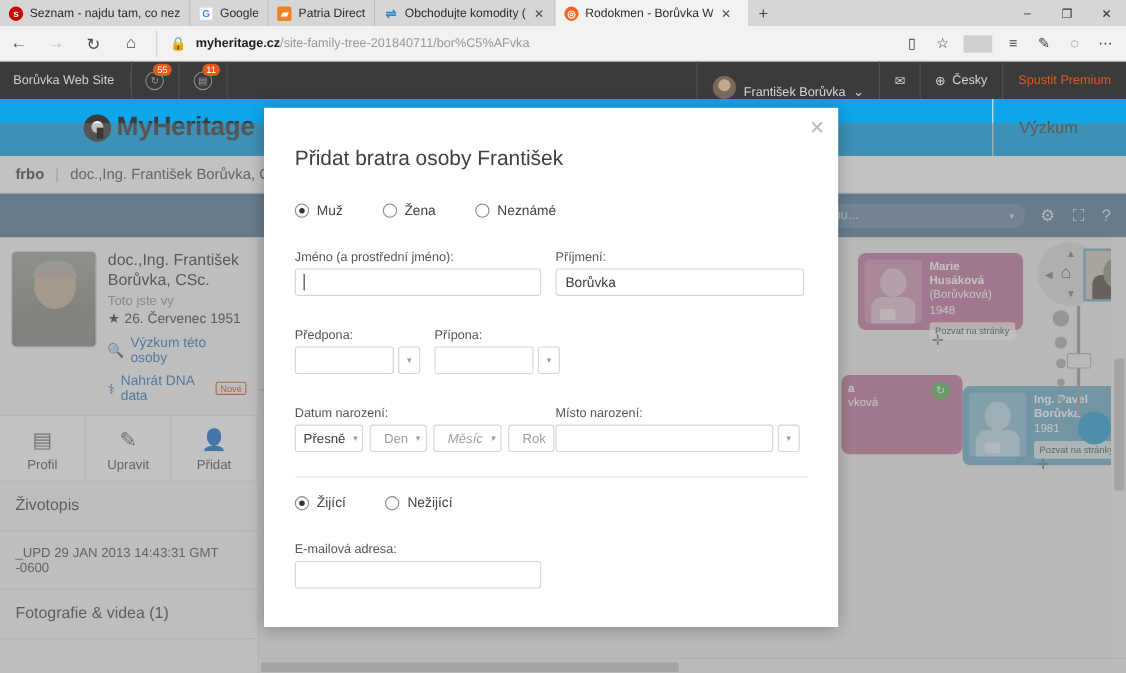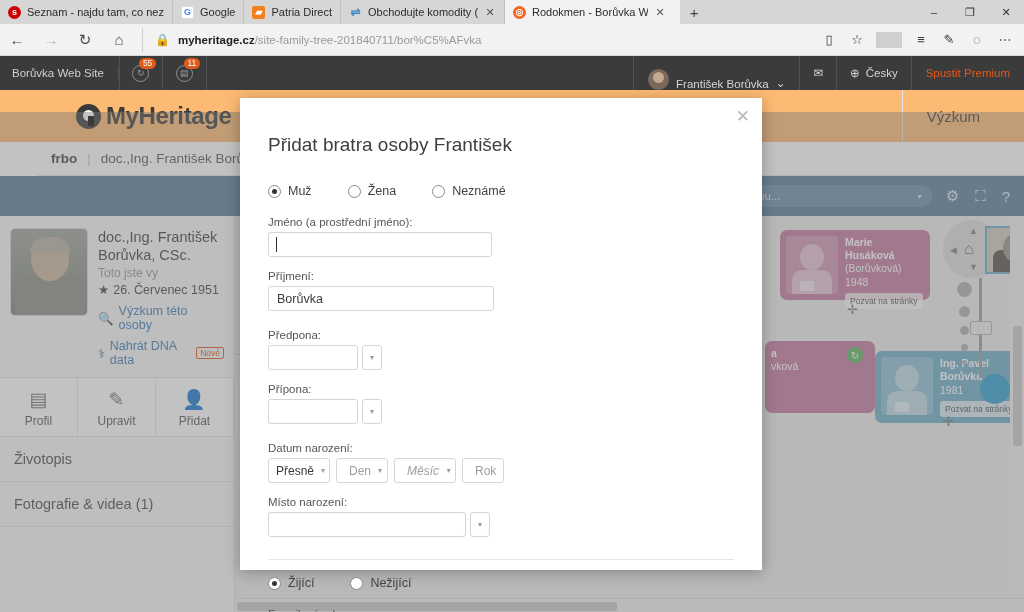--- a/index.html
+++ b/index.html
@@ -82,40 +82,40 @@
     position: absolute; top: 2px; right: 6px; background: #e05a1c; color: #fff;
     border-radius: 8px; font-size: 8.5px; padding: 0px 3.5px; line-height: 11px; min-width: 13px; text-align:center;
   }
   .topbar-right { margin-left: auto; display: flex; align-items: center; height: 34px; }
   .tb-user { display:flex; align-items:flex-end; gap:7px; padding: 0 14px; height: 34px; border-left:1px solid #505050;}
   .tb-avatar { width: 21px; height: 21px; border-radius: 50%; background: #7a6a5c; overflow:hidden; position:relative;}
   .tb-avatar::after{content:"";position:absolute;left:5px;top:3px;width:11px;height:11px;border-radius:50%;background:#c3a98f;}
   .tb-item { padding: 0 13px; height: 34px; display:flex; align-items:center; gap:6px; border-left: 1px solid #505050;}
   .tb-premium { color: #e05a1c; padding: 0 14px; }
 
-  .mh-logobar { height: 52px; background: #fdba74; display:flex; align-items:center; }
+  .mh-logobar { height: 52px; background: #0ea5e9; display:flex; align-items:center; }
   .mh-logo { margin-left: 76px; display:flex; align-items:center; gap:5px; }
   .mh-logo .mark {
     width: 25px; height: 25px; border-radius: 50%; background: #3a3a3a; position: relative;
   }
   .mh-logo .mark::after{
     content:""; position:absolute; left:7px; top:6px; width:11px;height:11px;
     border-radius:50%; background:#fff;
   }
   .mh-logo .mark::before{
     content:""; position:absolute; left:12px; top:12px; width:6px;height:10px;
     background:#3a3a3a; z-index:2;
   }
   .mh-logo .word { font-size: 24px; font-weight: bold; color: #3b3b3b; letter-spacing:-0.4px;}
   .mh-nav { margin-left: auto; display:flex; align-items:center; height:52px; padding-right: 20px;}
   .mh-nav a { padding: 0 24px; font-size: 15px; color: #444; text-decoration:none; height:52px; display:flex;align-items:center;
               border-left:1px solid #e6e6e6;}
 
   .mh-breadcrumb { height: 34px; display:flex; align-items:center; padding-left: 14px;
-                   font-size: 13.5px; color: #555; gap: 10px; background:#fff; border-bottom:1px solid #e8e8e8;margin-left:37px;}
+                   font-size: 13.5px; color: #555; gap: 10px; background:#fff; border-bottom:1px solid #e8e8e8;}
   .mh-breadcrumb .sep { color: #c2c2c2; }
   .mh-breadcrumb .crumb-main { font-weight: bold; color: #444;}
 
   .mh-bluebar { height: 40px; background: #5a7e9c; display:flex; align-items:center; }
   .mh-bluebar .spacer { flex: 1; }
   .search-pill {
     width: 215px; height: 22px; border-radius: 11px; background: #6e8fa9;
     display:flex; align-items:center; padding: 0 10px; font-size: 11.5px; color:#d7e3ec;
   }
   .search-pill .caret { margin-left:auto; font-size:8px; }
@@ -190,21 +190,21 @@
   .rad { display:flex; align-items:center; gap:7px; font-size: 12.5px; color:#444; }
   .rad + .rad { margin-left: 36px; }
   .radio-dot {
     width: 13px; height: 13px; border-radius:50%; border: 1px solid #8a8a8a; background:#fff;
     position:relative; flex:none;
   }
   .radio-dot.sel::after {
     content:""; position:absolute; left:3px; top:3px; width:5px;height:5px;border-radius:50%;background:#333;
   }
   .fld-label { font-size: 11.5px; color: #565656; margin-bottom: 4px; }
-  .fld-row { display:flex; margin-top: 18px; gap: 13px; flex-direction: column; }
+  .fld-row { display:flex; margin-top: 30px; gap: 13px; }
   .col-l { width: 224px; }
   .col-r { width: 226px; }
   .txt {
     width: 100%; height: 25px; border: 1px solid #d5d5d5; border-radius: 3px;
     font-size: 12.5px; color: #3b3b3b; padding: 0 8px; background:#fff;
     font-family: "Liberation Sans", sans-serif;
   }
   .txt::placeholder { color:#bdbdbd; }
   .caret-bar { position:absolute; left: 8px; top: 5px; width:1px; height: 15px; background:#333; }
   .combo { display:flex; align-items:stretch; }
@@ -386,20 +386,21 @@
           <div class="action-item">
             <span class="ai">✎</span>
             <span>Upravit</span>
           </div>
           <div class="action-item">
             <span class="ai">👤</span>
             <span>Přidat</span>
           </div>
         </div>
         <div class="sec-head">Životopis</div>
+        <div class="sec-body">_UPD 29 JAN 2013 14:43:31 GMT -0600</div>
         <div class="sec-head">Fotografie &amp; videa (1)</div>
       </div>
 
       <div class="tree-area">
         <div class="tree-line" style="left:0;top:138px;width:30px;height:1px;"></div>
         <div class="tree-line" style="left:30px;top:138px;width:1px;height:150px;"></div>
         <div class="tree-line" style="left:30px;top:288px;width:330px;height:1px;"></div>
 
         <div class="tree-card pink" style="left:545px; top:14px; width:150px; height:70px;">
           <div class="tc-photo">

